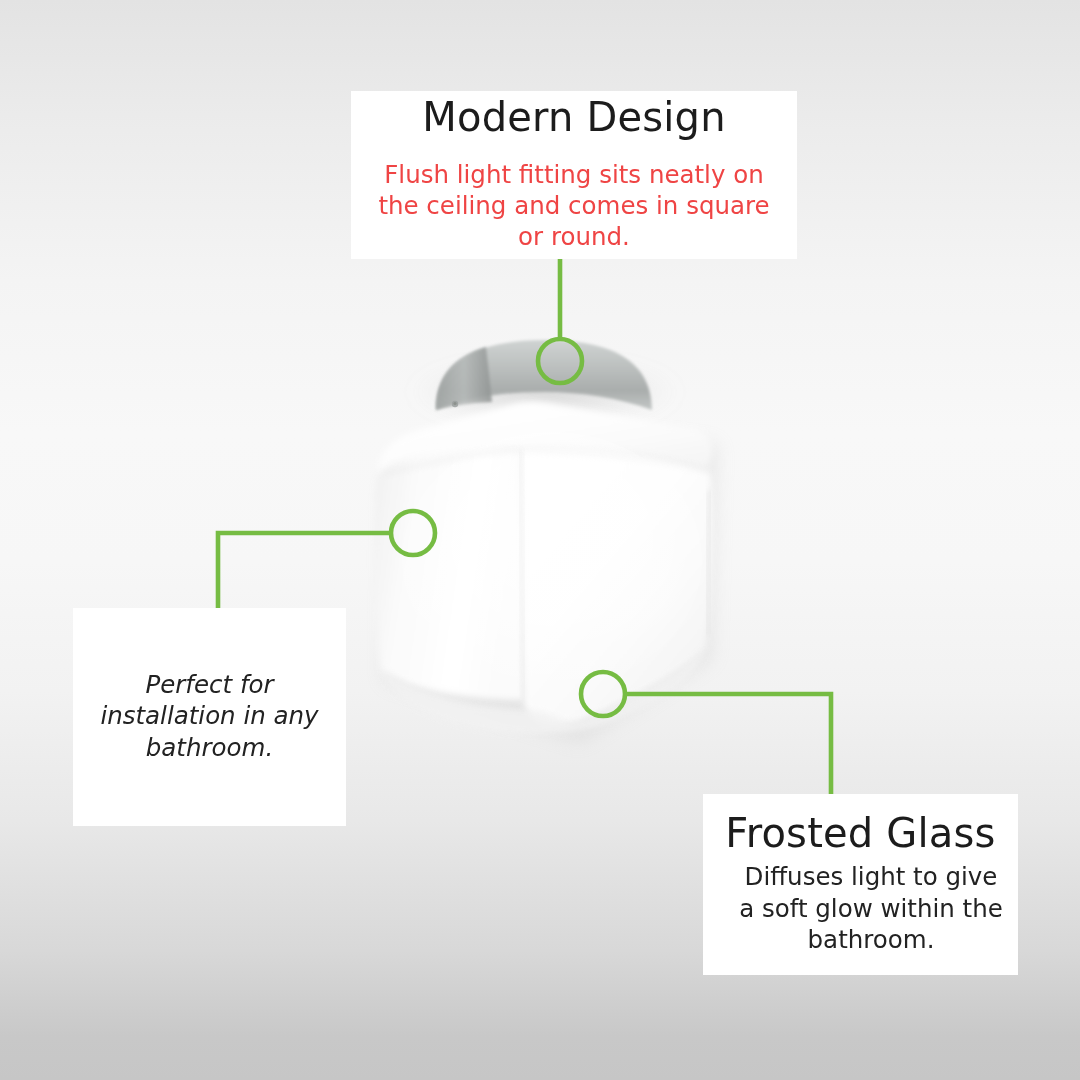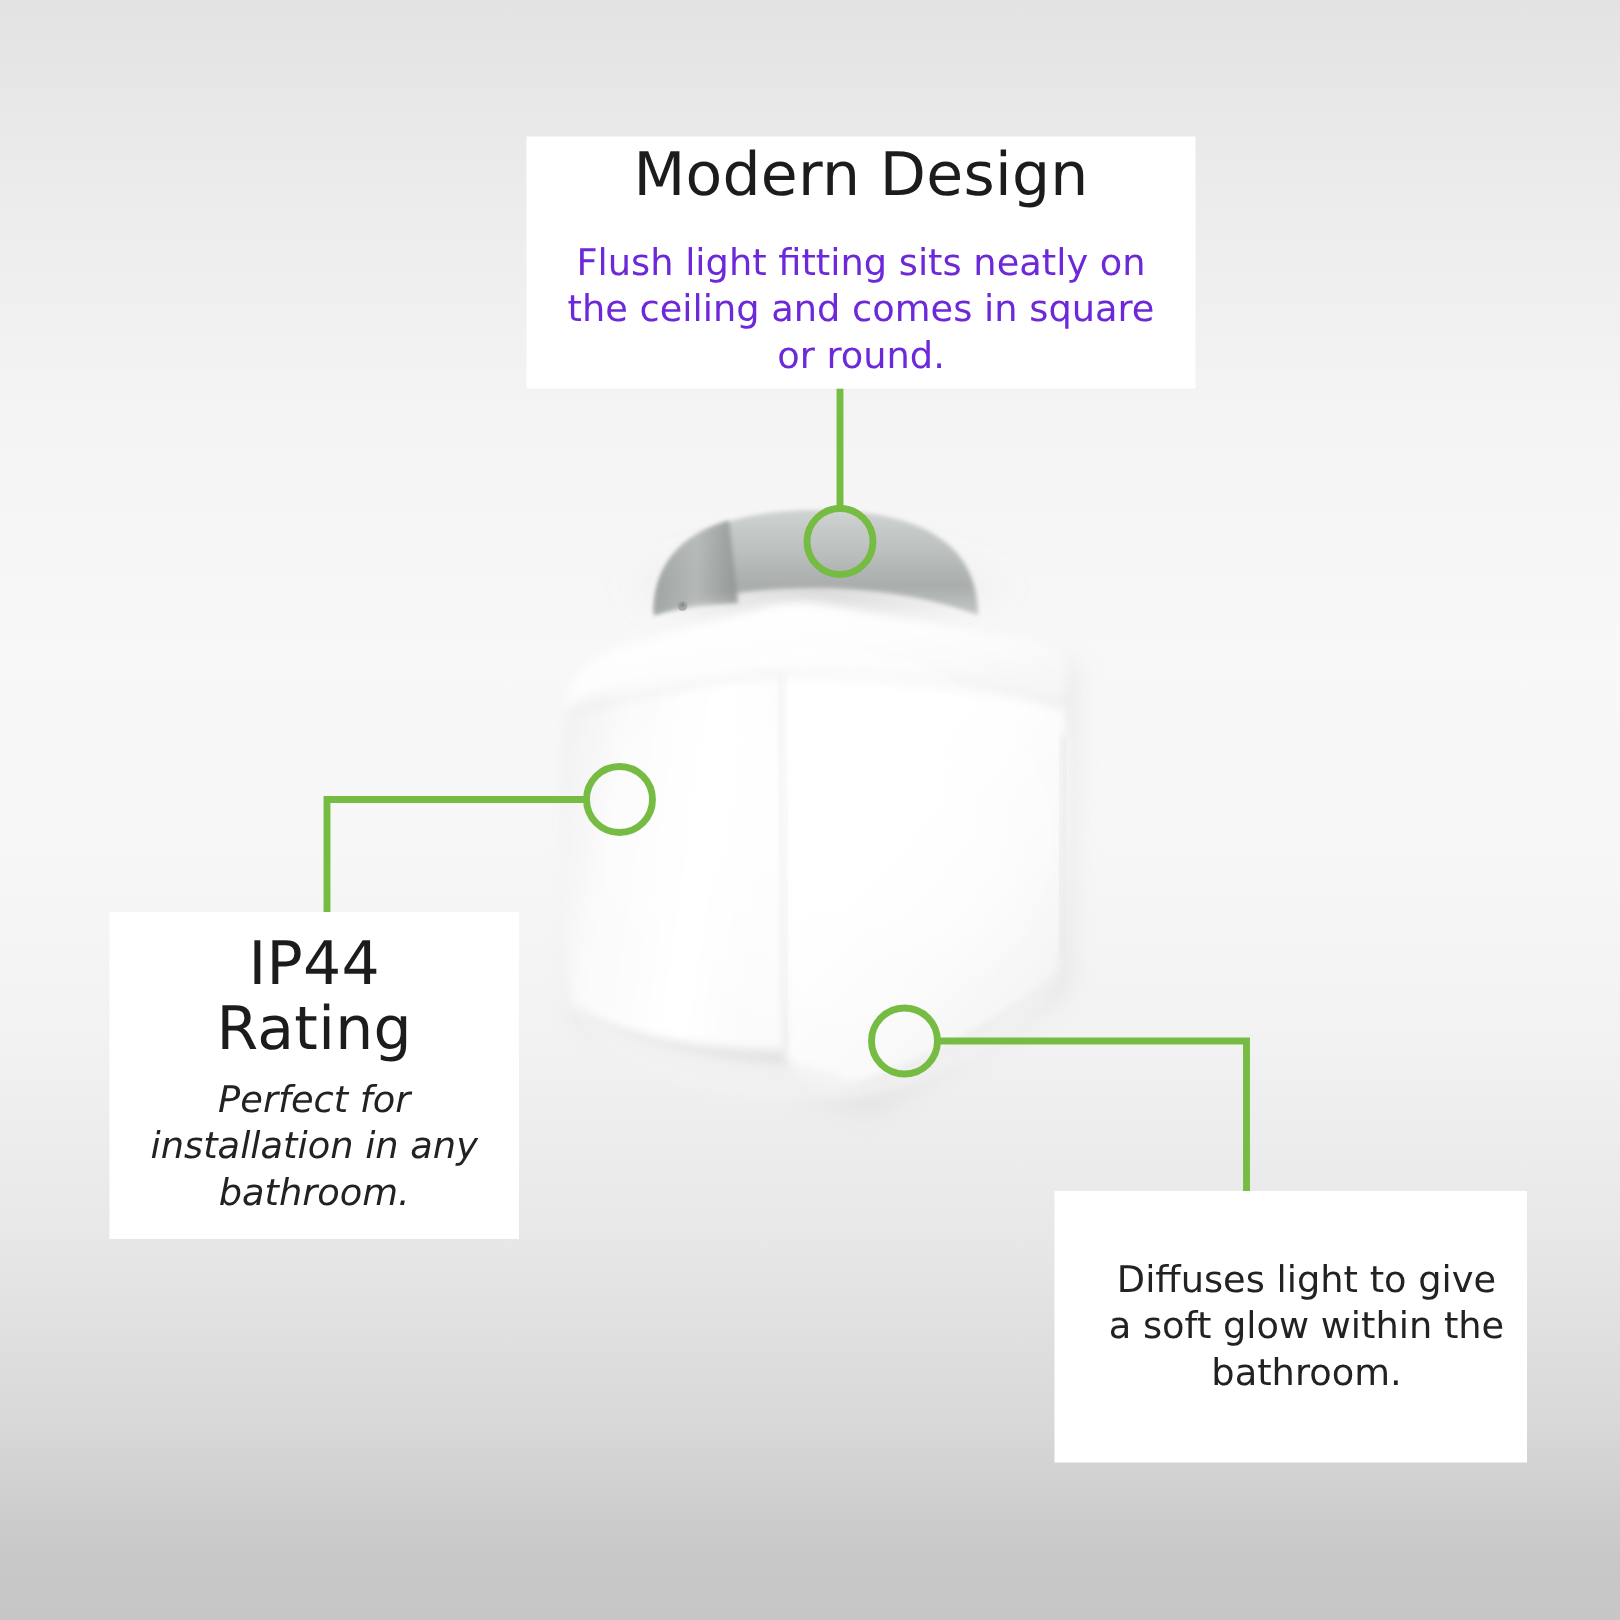--- a/index.html
+++ b/index.html
@@ -262,26 +262,25 @@
     </g>
     <g fill="none" stroke="#76bc43" stroke-width="4.6">
       <circle cx="560" cy="361" r="22" stroke="#76bc43"></circle>
       <circle cx="413" cy="533" r="22" stroke="#76bc43"></circle>
       <circle cx="603" cy="694" r="22" stroke="#76bc43"></circle>
     </g>
   </svg>
 
   <div class="callout" id="callout-modern-design" style="background: rgb(255, 255, 255);">
     <div class="c-title" style="color: rgb(28, 28, 28);">Modern Design</div>
-    <div class="c-body" style="color: #6d28d9;">Flush light fitting sits neatly on the ceiling and comes in square or round.</div>
+    <div class="c-body" style="color: #ef4444;">Flush light fitting sits neatly on the ceiling and comes in square or round.</div>
   </div>
 
   <div class="callout" id="callout-ip44" style="background: rgb(255, 255, 255);">
-    <div class="c-title" style="color: rgb(28, 28, 28);">IP44
-Rating</div>
     <div class="c-body" style="color: rgb(34, 34, 34);">Perfect for installation in any bathroom.</div>
   </div>
 
   <div class="callout" id="callout-frosted-glass" style="background: rgb(255, 255, 255);">
+    <div class="c-title" style="color: rgb(28, 28, 28);">Frosted Glass</div>
     <div class="c-body" style="color: rgb(34, 34, 34); margin-left: 21px;">Diffuses light to give a soft glow within the bathroom.</div>
   </div>
 
 </div>
 
 </body></html>

